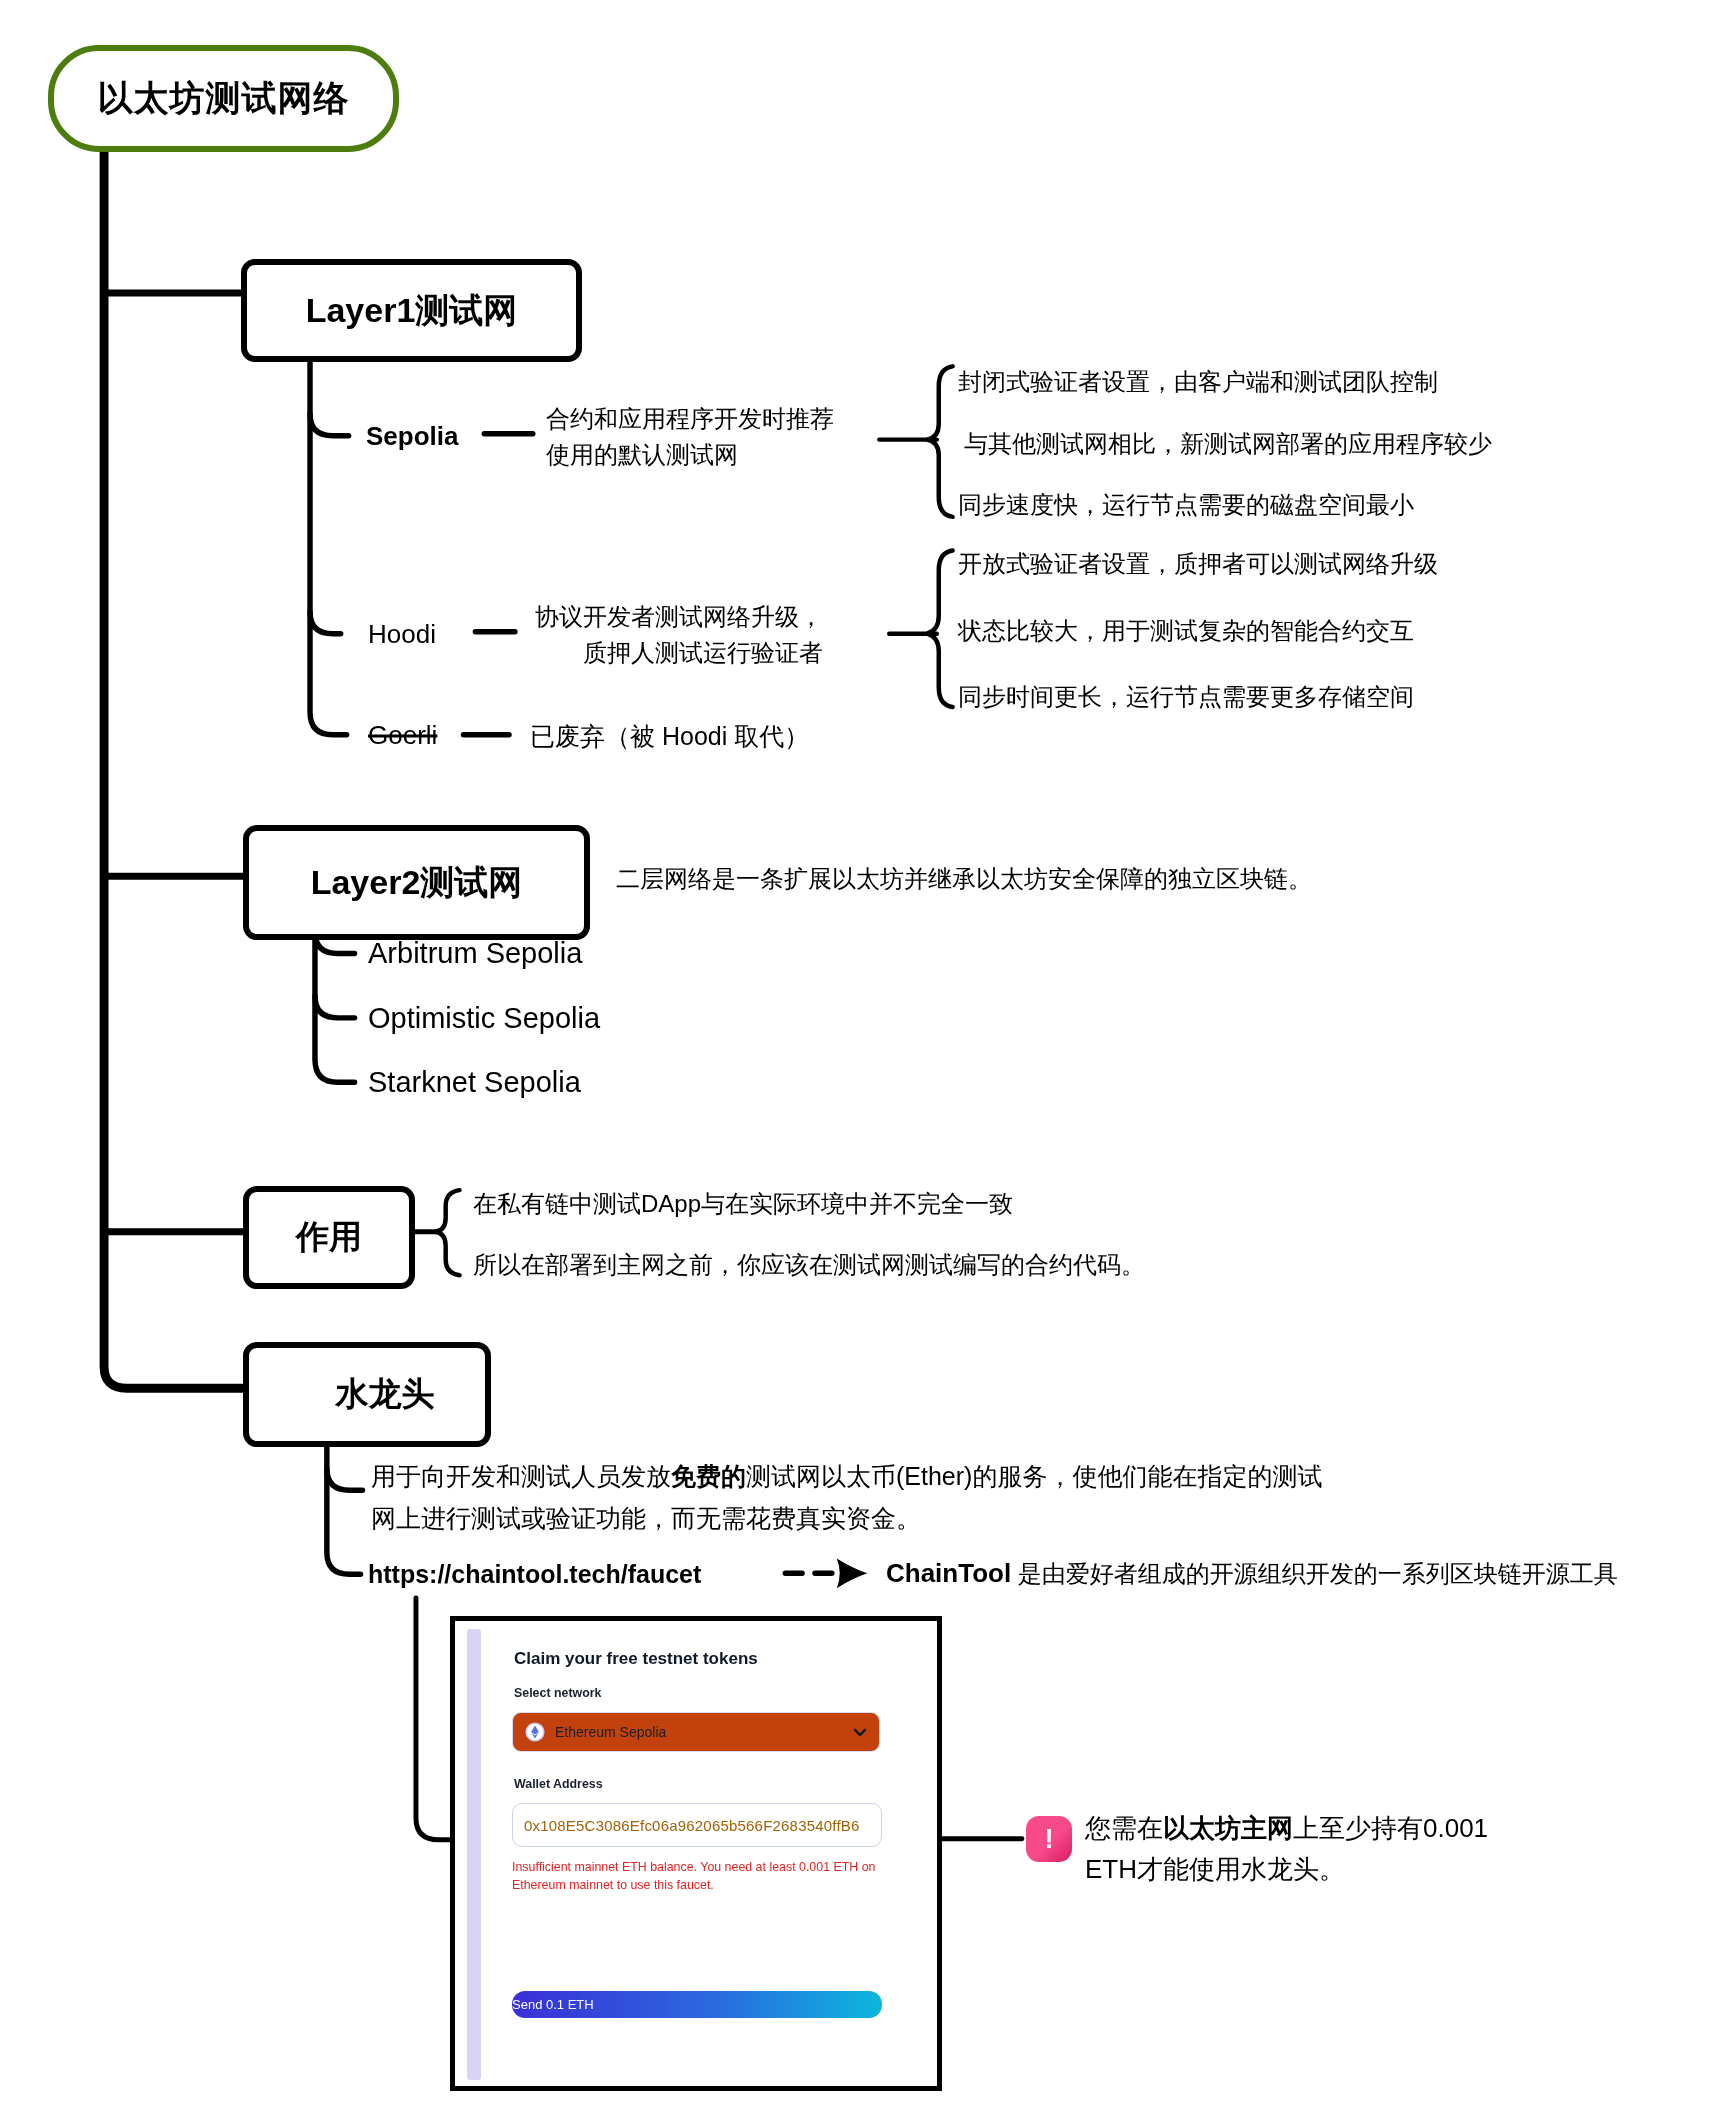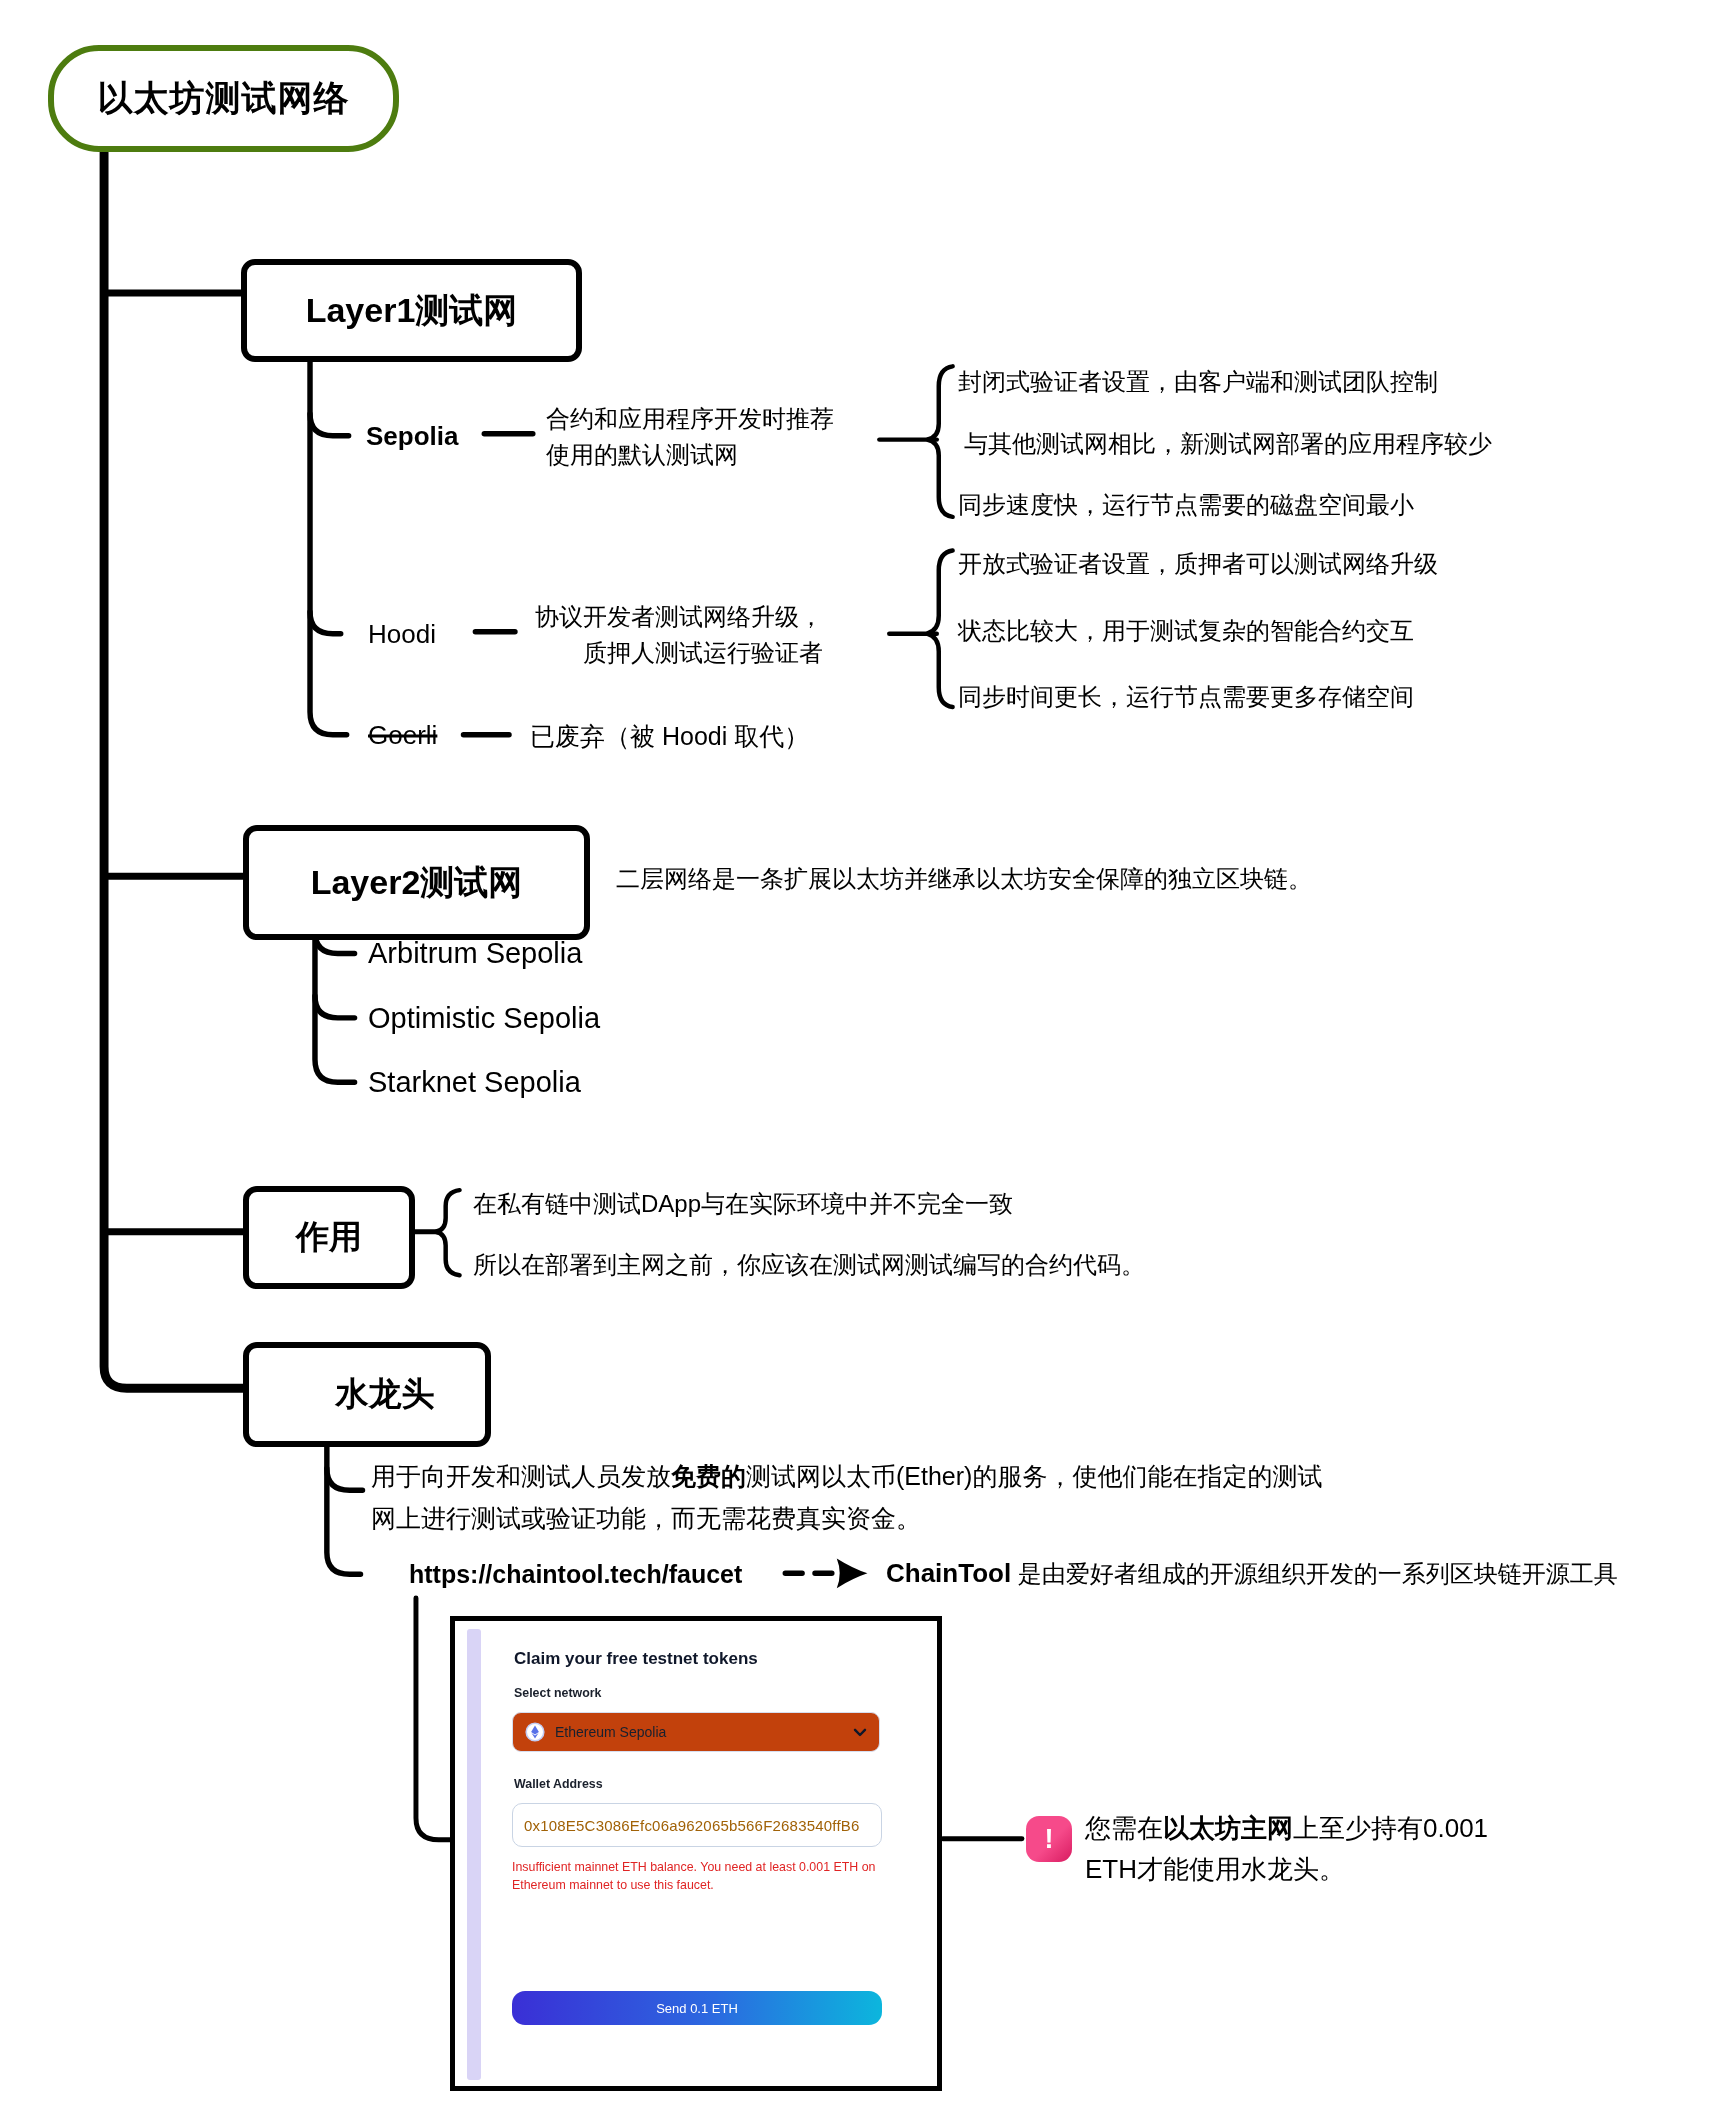--- a/index.html
+++ b/index.html
@@ -26,23 +26,23 @@
   .lav{position:absolute;left:12px;top:8px;width:14px;height:451px;background:#d9d4f6;border-radius:3px;}
   .card-title{position:absolute;left:59px;top:28px;font-size:17px;font-weight:700;color:#0f172a;}
   .fld-label{position:absolute;left:59px;font-size:12.4px;font-weight:700;color:#1a202c;}
   .select{position:absolute;left:57px;top:91px;width:368px;height:40px;border:1.5px solid #d6def0;border-radius:9px;
           background:#c2410c;display:flex;align-items:center;padding:0 12px;box-sizing:border-box;}
   .select .net{font-size:14px;color:#18202e;margin-left:10px;flex:1;}
   .input{position:absolute;left:57px;top:182px;width:370px;height:44px;border:1.5px solid #c9d4e4;border-radius:10px;
          background:#fff;display:flex;align-items:center;padding:0 11px;box-sizing:border-box;
          font-size:15px;color:#a16207;letter-spacing:0.2px;white-space:nowrap;overflow:hidden;}
   .err{position:absolute;left:57px;top:238px;width:368px;font-size:12.4px;line-height:1.45;color:#e02424;}
-  .sendbtn{position:absolute;left:57px;top:370px;width:370px;height:34px;border:none;border-radius:13px;
+  .sendbtn{position:absolute;left:57px;top:370px;width:370px;height:27px;border:none;border-radius:13px;
            background:linear-gradient(90deg,#3a2fd6 0%,#2b6ae0 55%,#0cb6dd 100%);
-           color:#fff;font-size:13px;display:flex;align-items:center;justify-content:center;
+           color:#fff;font-size:13px;display:flex;align-items:center;justify-content:flex-start;
            font-family:"Liberation Sans",sans-serif;}
 
   
   .warn-ico{left:1026px;top:1816px;width:46px;height:46px;border-radius:13px;
             background:linear-gradient(135deg,#f64a8a 55%,#d81b60 100%);
             display:flex;align-items:center;justify-content:center;color:#fff;font-weight:800;font-size:27px;}
   .warn-txt{left:1085px;top:1808px;width:465px;font-size:26px;line-height:41px;}
   b.inb{font-weight:800;}
 </style>
 </head>
@@ -136,21 +136,21 @@
 
   <div class="abs nbox" style="left:243px;top:1342px;width:200px;height:93px;font-size:33px;padding-left:36px;">
     <span>水龙头</span>
   </div>
 
   <div class="abs" style="left:371px;top:1455px;width:1079px;font-size:25px;line-height:42px;">
     <span>用于向开发和测试人员发放</span><b class="inb">免费的</b><span>测试网以太币(Ether)的服务，使他们能在指定的测试</span><br>
     <span>网上进行测试或验证功能，而无需花费真实资金。</span>
   </div>
 
-  <div class="abs t-center" style="left:368px;top:1574px;font-size:25px;font-weight:800;margin-left:41px;">https://chaintool.tech/faucet</div>
+  <div class="abs t-center" style="left:368px;top:1574px;font-size:25px;font-weight:800;">https://chaintool.tech/faucet</div>
   <div class="abs t-center" style="left:886px;top:1574px;font-size:24px;">
     <b class="inb" style="font-size:26px;">ChainTool</b><span> 是由爱好者组成的开源组织开发的一系列区块链开源工具</span>
   </div>
 
   <div class="abs frame">
     <div class="lav"></div>
 
     <div class="card-title">Claim your free testnet tokens</div>
 
     <div class="fld-label" style="top:65px;">Select network</div>

